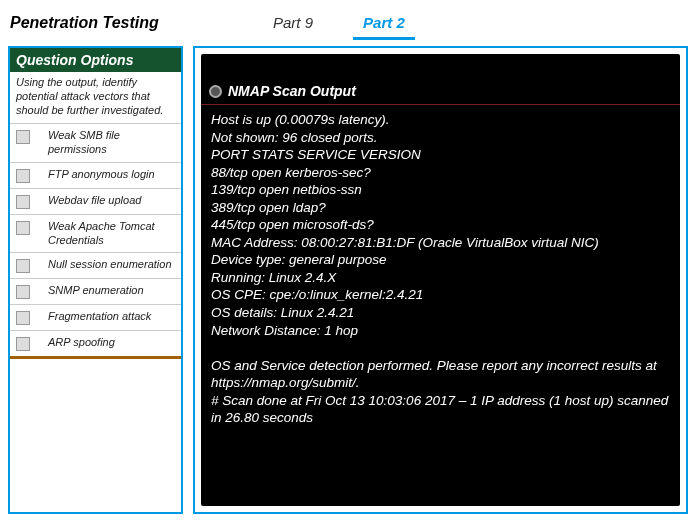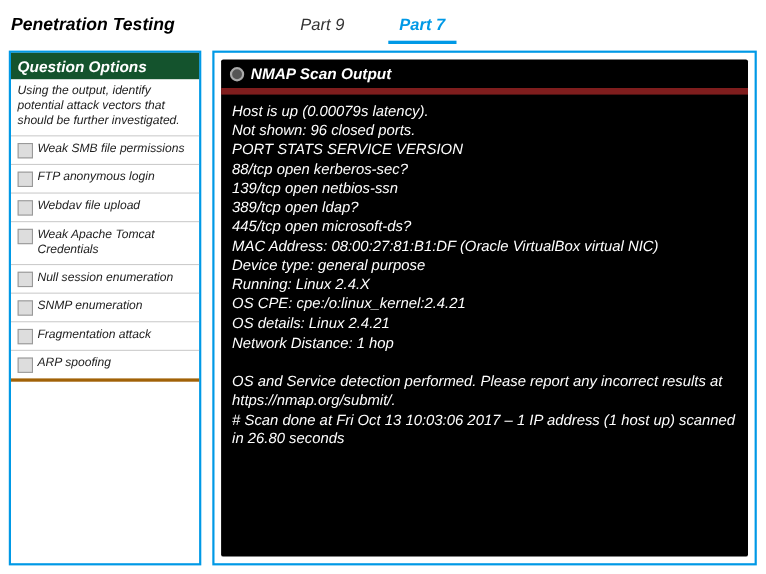--- a/index.html
+++ b/index.html
@@ -70,21 +70,21 @@
       line-height: 1.25;
       color: #222;
     }
     .options {
       display: flex;
       flex-direction: column;
     }
     .option {
       display: flex;
       align-items: flex-start;
-      gap: 4px;
+      gap: 18px;
       padding: 5px 6px;
       border-top: 1px solid #ccc;
       font-size: 11px;
       line-height: 1.25;
       cursor: pointer;
       color: #222;
     }
     .option:last-child {
       border-bottom: 3px solid #a16207;
     }
@@ -108,21 +108,22 @@
       border-radius: 2px;
       display: flex;
       flex-direction: column;
       color: #fff;
     }
     .terminal-header {
       display: flex;
       align-items: center;
       gap: 6px;
       padding: 5px 8px;
-      border-bottom: 6px solid #7f1d1d;
+      border-bottom: 1px solid #7f1d1d;
+      margin-top: 24px;
     }
     .radio-icon {
       width: 13px;
       height: 13px;
       border: 2px solid #aaa;
       border-radius: 50%;
       background: #555;
       flex-shrink: 0;
     }
     .terminal-title {
@@ -139,21 +140,21 @@
     }
   </style>
 </head>
 <body>
 
 <div class="container">
   <div class="top-row">
     <div class="page-title">Penetration Testing</div>
     <div class="tabs">
       <div class="tab">Part 9</div>
-      <div class="tab active">Part 7</div>
+      <div class="tab active">Part 2</div>
     </div>
   </div>
   <div class="main-row">
     <div class="sidebar">
       <div class="sidebar-header">Question Options</div>
       <div class="question-text">Using the output, identify potential attack vectors that should be further investigated.</div>
       <div class="options">
         <div class="option">
           <div class="checkbox"></div>
           <span>Weak SMB file permissions</span>

